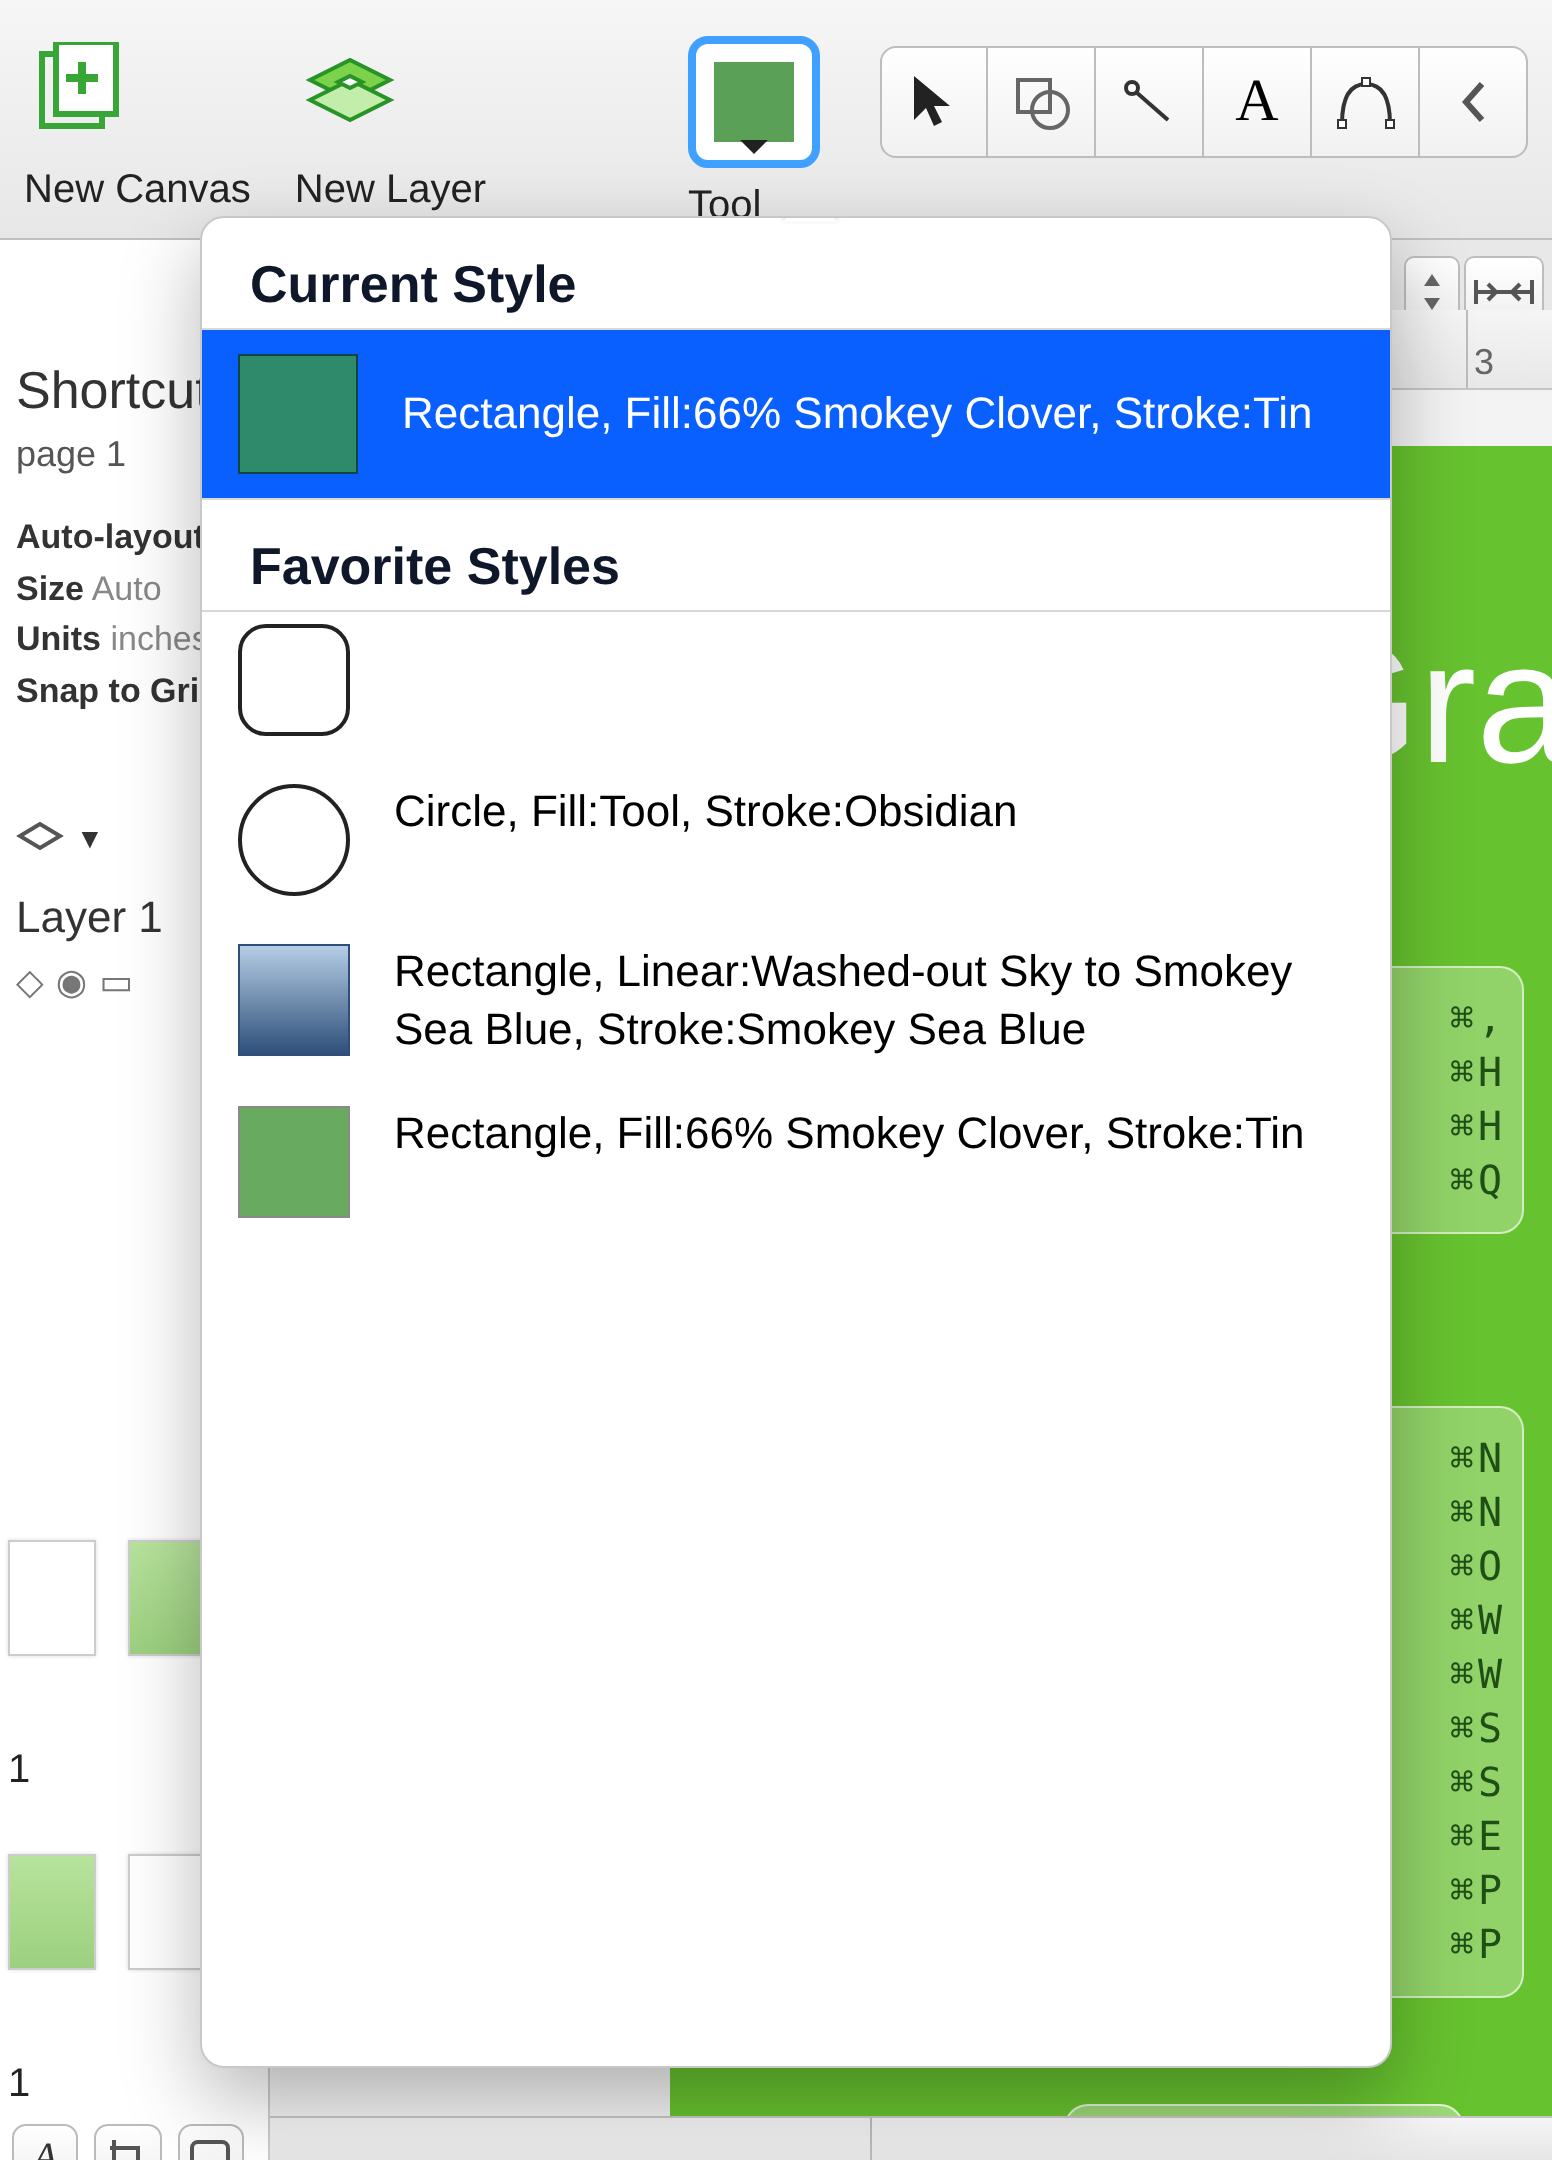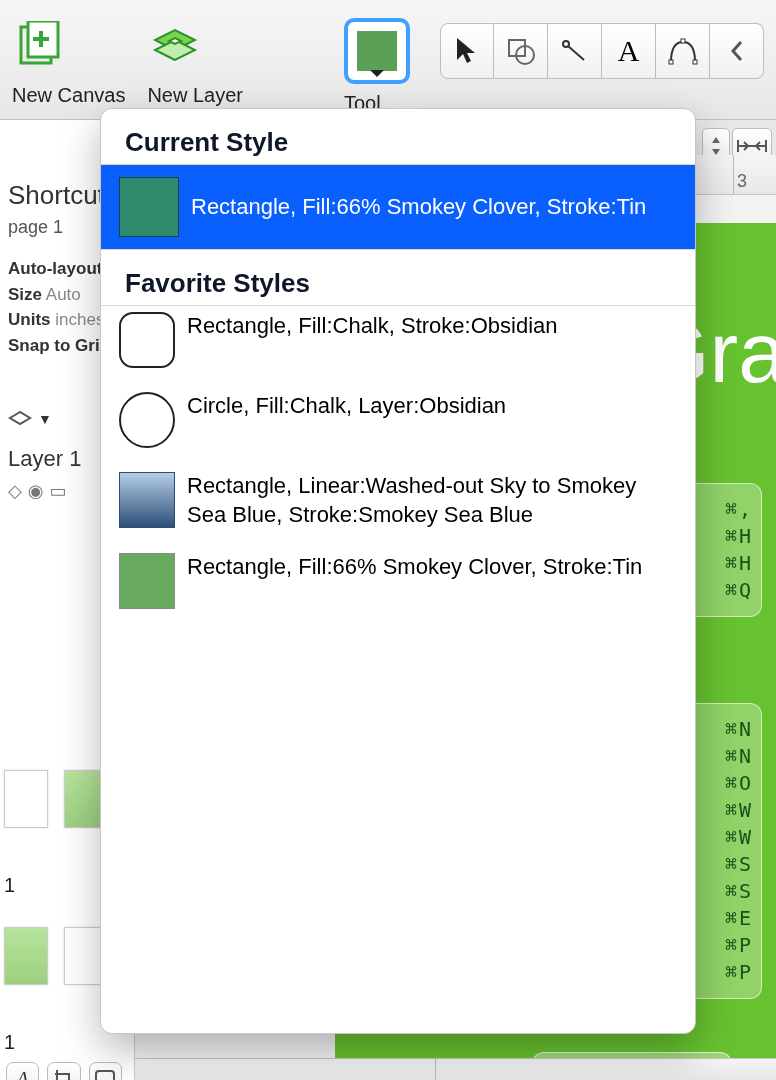--- a/index.html
+++ b/index.html
@@ -72,21 +72,21 @@
     overflow:hidden;
     z-index:50;
   }
   .popover::before{
     content:""; position:absolute; top:-12px; left:290px;
     border-left:14px solid transparent; border-right:14px solid transparent; border-bottom:14px solid #fff;
     filter:drop-shadow(0 -1px 1px rgba(0,0,0,.25));
   }
   .sect-title { font-size:26px; font-weight:700; color:#0f172a; padding:18px 0 6px 24px; border-bottom:1px solid #d8d8d8;}
   .style-row {
-    display:flex; align-items:center; gap:12px; padding:12px 18px; cursor:pointer;
+    display:flex; align-items:center; gap:22px; padding:12px 18px; cursor:pointer;
   }
   .style-row .sw { width:60px; height:60px; flex:0 0 60px; border:1px solid #888;}
   .style-row .lbl { font-size:22px; line-height:1.3; }
   .style-row.selected { background:#0a60ff; color:#fff; }
   .style-row.selected .lbl { color:#fff; }
   .style-row.selected .sw{ border-color:#144; }
   .fav-list .style-row{ padding:6px 18px 18px 18px; align-items:flex-start;}
   .fav-list .sw{ width:56px; height:56px; flex:0 0 56px;}
   .sw-roundrect { border-radius:14px; background:#fff; border:2px solid #222 !important;}
   .sw-circle { border-radius:50%; background:#fff; border:2px solid #222 !important;}
@@ -296,25 +296,24 @@
   <div class="style-row selected">
     <div class="sw sw-current"></div>
     <div class="lbl">Rectangle, Fill:66% Smokey Clover, Stroke:Tin</div>
   </div>
 
   <div class="sect-title" style="border-top:1px solid #d8d8d8;">Favorite Styles</div>
 
   <div class="fav-list">
     <div class="style-row">
       <div class="sw sw-roundrect"></div>
-      <div class="lbl">Rectangle, Fill:Chalk, Stroke:Obsidian</div>
     </div>
     <div class="style-row">
       <div class="sw sw-circle"></div>
-      <div class="lbl">Circle, Fill:Chalk, Layer:Obsidian</div>
+      <div class="lbl">Circle, Fill:Tool, Stroke:Obsidian</div>
     </div>
     <div class="style-row">
       <div class="sw sw-bluegrad"></div>
       <div class="lbl">Rectangle, Linear:Washed-out Sky to Smokey Sea Blue, Stroke:Smokey Sea Blue</div>
     </div>
     <div class="style-row">
       <div class="sw sw-green"></div>
       <div class="lbl">Rectangle, Fill:66% Smokey Clover, Stroke:Tin</div>
     </div>
   </div>

